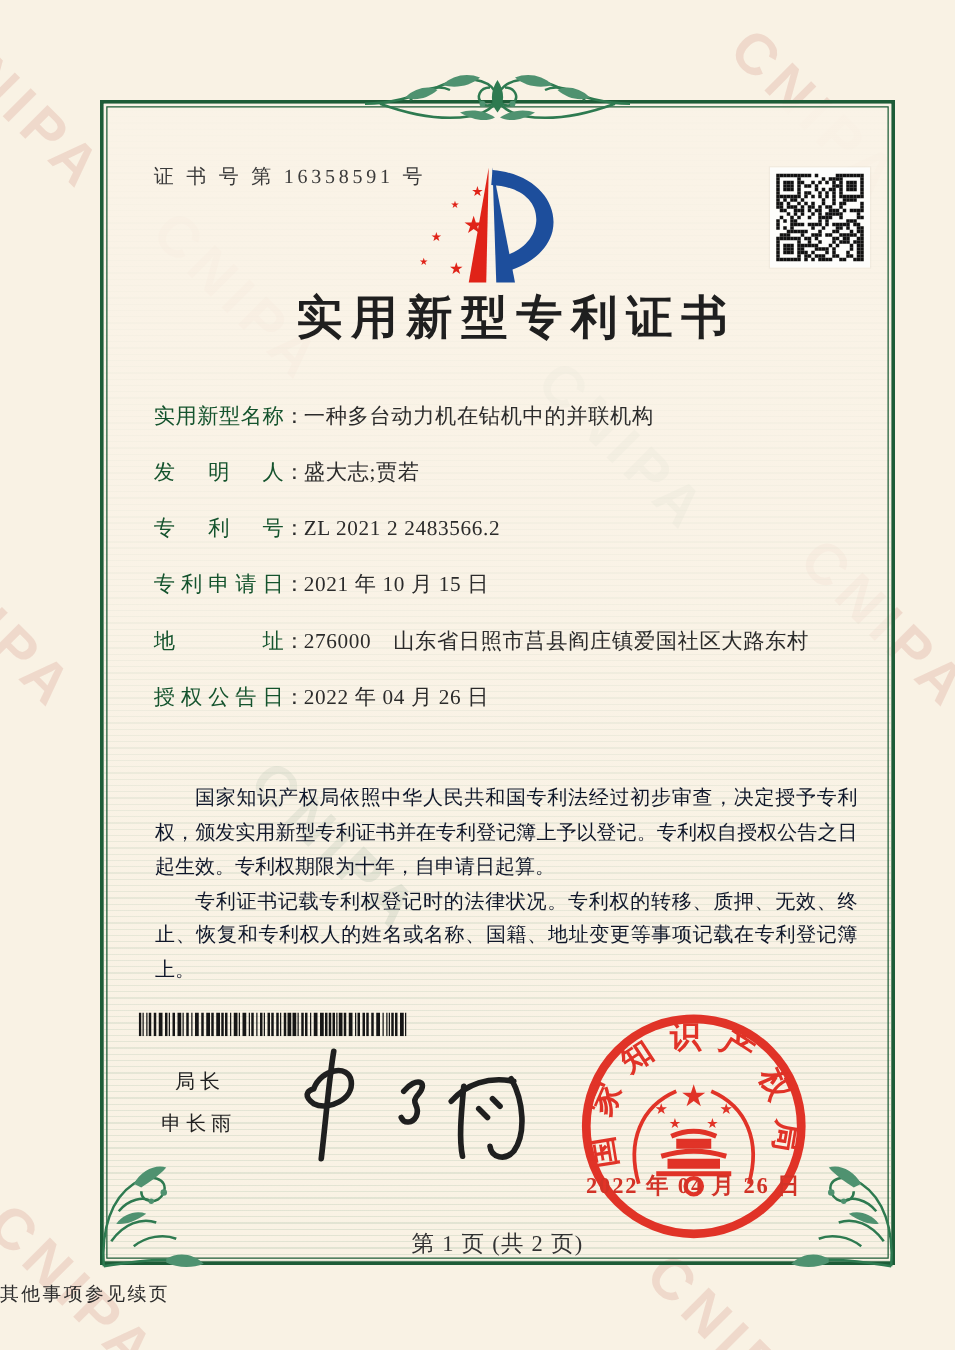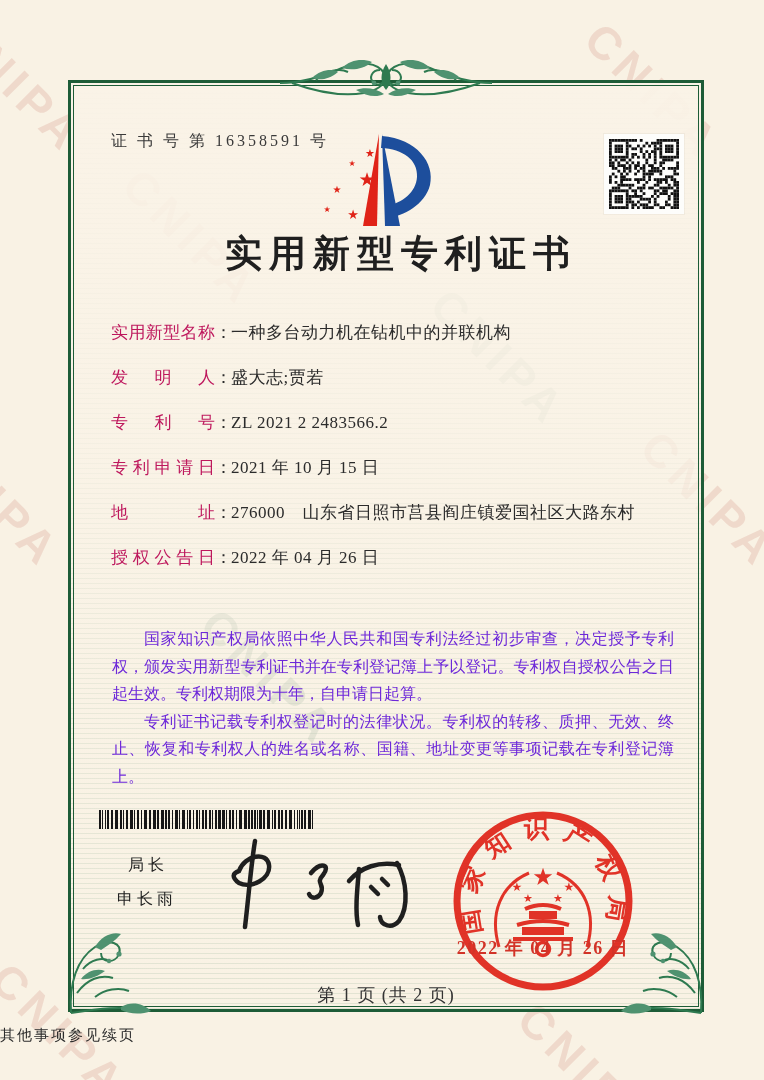--- a/index.html
+++ b/index.html
@@ -14,21 +14,21 @@
     position:absolute;
     font-family:"Liberation Sans", sans-serif;
     font-weight:bold;font-size:46px;letter-spacing:6px;
     transform:rotate(45deg);transform-origin:left top;
     pointer-events:none;white-space:nowrap;z-index:1;
   }
   .wm.pink{color:rgba(214,156,141,0.28);}
   .wm.grey{color:rgba(160,176,160,0.32);}
   
   .frame{
-    position:absolute;left:68px;top:80px;width:636px;height:932px;
+    position:absolute;left:80px;top:80px;width:636px;height:932px;
     border:3px solid #1d5c37;box-sizing:border-box;z-index:2;
   }
   .frame-inner-line{
     position:absolute;inset:2px;border:1px solid #1d5c37;pointer-events:none;
   }
   .guilloche{
     position:absolute;inset:0;
     background:repeating-linear-gradient(180deg, rgba(124,164,134,0.20) 0 1px, rgba(0,0,0,0) 1px 5px);
   }
   .guilloche-fade{
@@ -45,28 +45,28 @@
   .logo{position:absolute;left:248px;top:40px;}
   .qr{position:absolute;left:533px;top:51px;width:80px;height:80px;background:#fdfdfb;box-shadow:0 0 0 1px rgba(0,0,0,0.03);}
   .title{
     position:absolute;left:0;top:146px;width:100%;text-align:center;
     font-size:37px;font-weight:bold;letter-spacing:7px;color:#1f1f1f;margin-left:15px;
   }
   .fields{position:absolute;left:40px;top:238px;width:580px;}
   .frow{position:relative;height:45px;font-size:17px;white-space:nowrap;}
   .f-label{
     display:inline-block;width:104px;text-align:justify;text-align-last:justify;
-    vertical-align:top;color:#be185d;
+    vertical-align:top;color:#14532d;
   }
   .f-colon{display:inline-block;width:16px;}
   .f-value{letter-spacing:0.5px;}
   .frow .pair2{position:absolute;left:320px;top:0;}
   .body-text{
     position:absolute;left:41px;top:542px;width:562px;
-    font-size:16px;line-height:27.5px;text-align:justify;color:#6d28d9;
+    font-size:16px;line-height:27.5px;text-align:justify;color:#0f172a;
   }
   .body-text p{margin:0;text-indent:2em;}
   .barcode{position:absolute;left:28px;top:727px;}
   .signer-title{position:absolute;left:46px;top:772px;font-family:"Liberation Sans",sans-serif;font-size:16px;letter-spacing:4px;color:#222;margin-left:11px;}
   .signer-name{position:absolute;left:46px;top:806px;font-family:"Liberation Sans",sans-serif;font-size:16px;letter-spacing:4px;color:#222;}
   .signature{position:absolute;left:140px;top:748px;}
   .seal{position:absolute;left:372px;top:718px;opacity:0.92;}
   .page-num{position:absolute;left:0;top:900px;width:100%;text-align:center;font-size:18px;letter-spacing:1px;color:#333;}
   .cont-note{
     position:absolute;left:0;top:1026px;width:743px;text-align:left;

